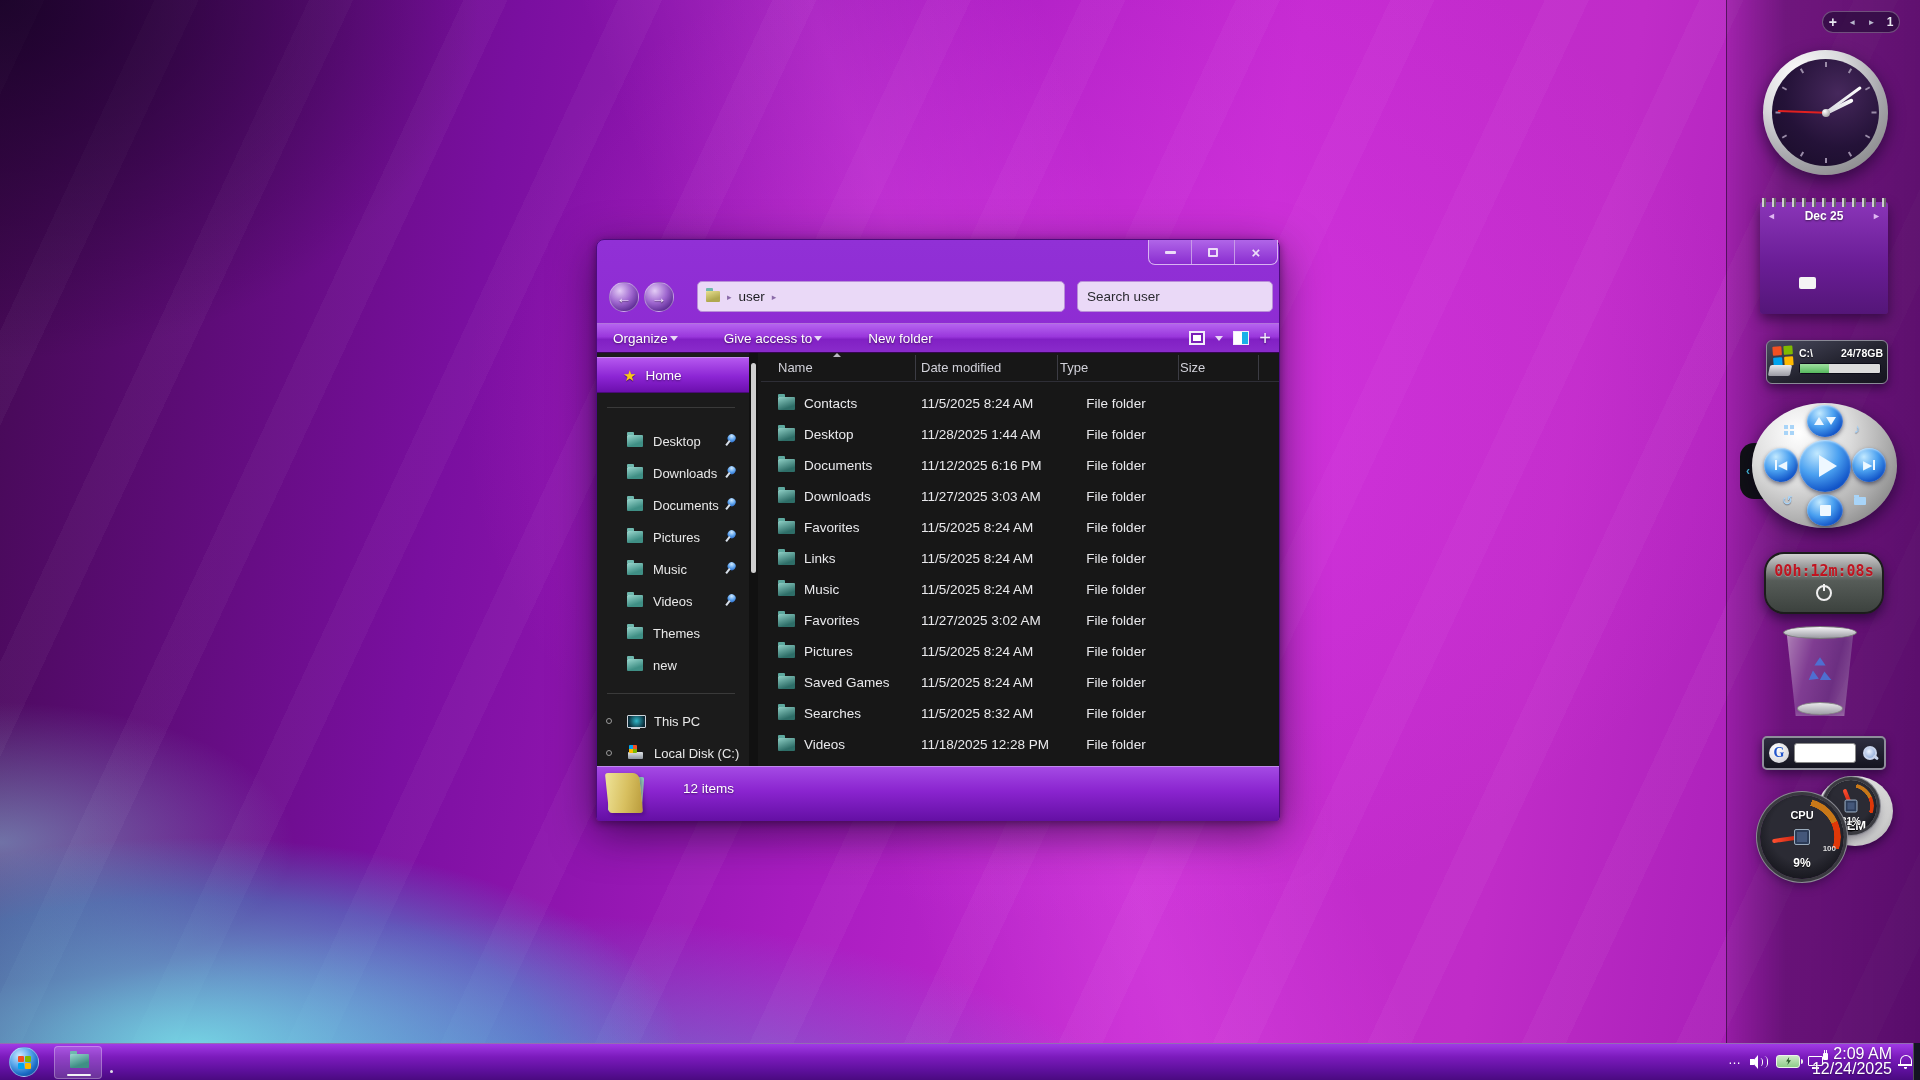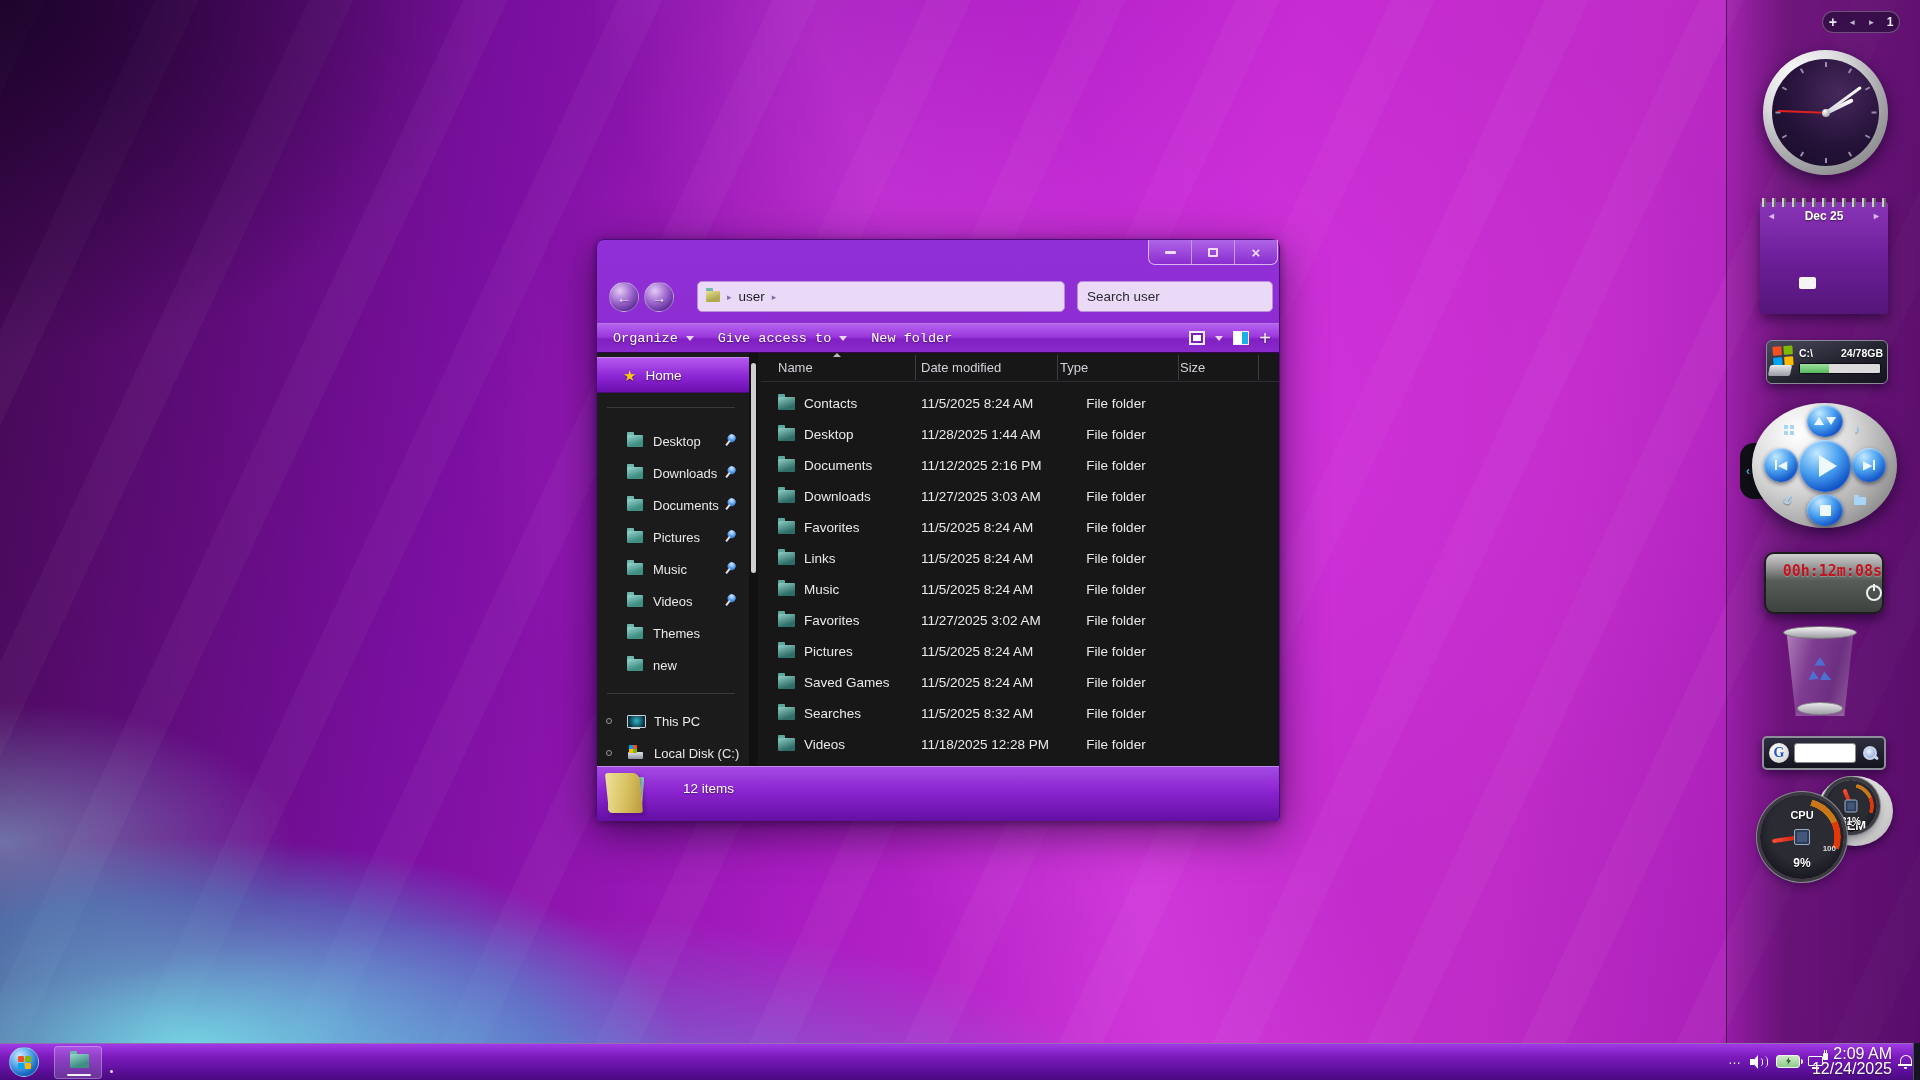--- a/index.html
+++ b/index.html
@@ -46,21 +46,21 @@
   .searchbox { position:absolute; left:480px; top:2px; width:196px; height:31px; background:#ead9f7;
     border:1px solid #b98fd8; border-radius:5px; display:flex; align-items:center; padding:0 9px; }
   .searchbox input { width:100%; border:none; outline:none; background:transparent; font-size:13.5px; color:#2a2a30;
     font-family:"Liberation Sans", sans-serif; }
   .searchbox input::placeholder { color:#2a2a30; opacity:1; }
 
   .toolbar { position:absolute; left:0; top:83px; width:100%; height:30px;
     background:linear-gradient(180deg,#b563ef 0%, #9a37dc 45%, #8120c4 55%, #8a2bcb 100%);
     border-top:1px solid rgba(255,255,255,.35); border-bottom:1px solid #35064f;
     display:flex; align-items:center; color:#fff; font-size:13.5px; text-shadow:0 1px 2px rgba(0,0,0,.45); }
-  .tb-item { display:flex; align-items:center; gap:8px; padding:0 12px; height:100%; cursor:default;font-family:Liberation Mono, monospace; }
+  .tb-item { display:flex; align-items:center; gap:2px; padding:0 23px; height:100%; cursor:default; }
   .tb-item:first-child { padding-left:16px; }
   .caret { width:0; height:0; border-left:4px solid transparent; border-right:4px solid transparent; border-top:5px solid #e8d8f6; }
   .tb-right { position:absolute; right:8px; top:0; height:100%; display:flex; align-items:center; gap:10px; }
   .ic-views { width:16px; height:14px; border:2px solid #f2eefa; background:#fff; box-shadow:inset 0 0 0 2px #7a20b8; }
   .ic-pane { width:16px; height:14px; border:1px solid #f2eefa; background:linear-gradient(90deg,#ffffff 0 55%, #19b0e8 55% 100%); }
   .ic-plus { color:#f2eefa; font-size:20px; font-weight:normal; line-height:1; }
 
   .content { position:absolute; left:0; top:113px; width:682px; height:413px; background:#171717; overflow:hidden; }
   .sidebar { position:absolute; left:0; top:0; width:152px; height:100%; background:#1b1b1b; }
   .side-scroll { position:absolute; left:152px; top:0; width:9px; height:100%; background:#111; }
@@ -184,23 +184,23 @@
   .tri-dn { width:0;height:0;border-top:8px solid #eef8ff;border-left:5px solid transparent;border-right:5px solid transparent; }
   .mstop { width:11px; height:11px; background:#eef8ff; border-radius:1px; }
   .mprev, .mnext { color:#eef8ff; font-size:12px; display:flex; align-items:center; gap:1px; }
   .mbar { width:2px; height:10px; background:#eef8ff; }
   .mglyph { position:absolute; color:#a8d4f8; font-size:13px; text-shadow:0 1px 1px rgba(0,0,30,.4); }
   .g-grid { left:32px; top:22px; width:4px; height:4px; background:#a8d4f8; box-shadow:6px 0 #a8d4f8, 0 6px #a8d4f8, 6px 6px #a8d4f8; }
   .g-note { left:102px; top:18px; } .g-loop { left:30px; top:90px; }
   .g-folder { left:102px; top:94px; width:12px; height:8px; background:#a8d4f8; border-radius:1px; }
   .g-folder::before { content:""; position:absolute; left:0; top:-2px; width:5px; height:2px; background:#a8d4f8; }
 
-  .timer { position:absolute; left:1764px; top:552px; width:120px; height:62px; border-radius:10px;
+  .timer { position:absolute; left:1764px; top:552px; width:120px; height:62px; border-radius:20px;
     background:linear-gradient(180deg,#cfcfcf 0%, #9a9a9a 22%, #565c58 46%, #3c423e 100%);
-    border:2px solid #1c1c1c; box-shadow:0 5px 12px rgba(10,0,25,.55); text-align:right; }
+    border:2px solid #1c1c1c; box-shadow:0 5px 12px rgba(10,0,25,.55); text-align:center; }
   .timer-val { margin-top:8px; font-family:"DejaVu Sans Mono", monospace; font-weight:bold; font-size:15px; color:#c01420;
     text-shadow:0 1px 0 rgba(255,255,255,.25); letter-spacing:0; }
   .pwr { display:inline-block; margin-top:5px; width:16px; height:16px; border:2px solid #f0f0f0; border-radius:50%; position:relative; }
   .pwr::before { content:""; position:absolute; left:5px; top:-3px; width:2px; height:7px; background:#f0f0f0; }
 
   .bin { position:absolute; left:1782px; top:626px; width:76px; height:94px; }
   .bin-body { position:absolute; left:0; top:6px; width:76px; height:84px;
     clip-path:polygon(6% 0, 94% 0, 82% 100%, 18% 100%);
     background:linear-gradient(105deg, rgba(255,255,255,.5), rgba(190,170,215,.28) 35%, rgba(120,95,150,.38) 65%, rgba(255,255,255,.35));
     box-shadow:inset 0 0 10px rgba(255,255,255,.3); }
@@ -432,21 +432,21 @@
                 <span>Desktop</span>
               </span>
               <span class="cell-date">11/28/2025 1:44 AM</span>
               <span class="cell-type">File folder</span>
             </div>
             <div class="frow">
               <span class="cell-name">
                 <span class="folder-f"></span>
                 <span>Documents</span>
               </span>
-              <span class="cell-date">11/12/2025 2:16 PM</span>
+              <span class="cell-date">11/12/2025 6:16 PM</span>
               <span class="cell-type">File folder</span>
             </div>
             <div class="frow">
               <span class="cell-name">
                 <span class="folder-f"></span>
                 <span>Downloads</span>
               </span>
               <span class="cell-date">11/27/2025 3:03 AM</span>
               <span class="cell-type">File folder</span>
             </div>

